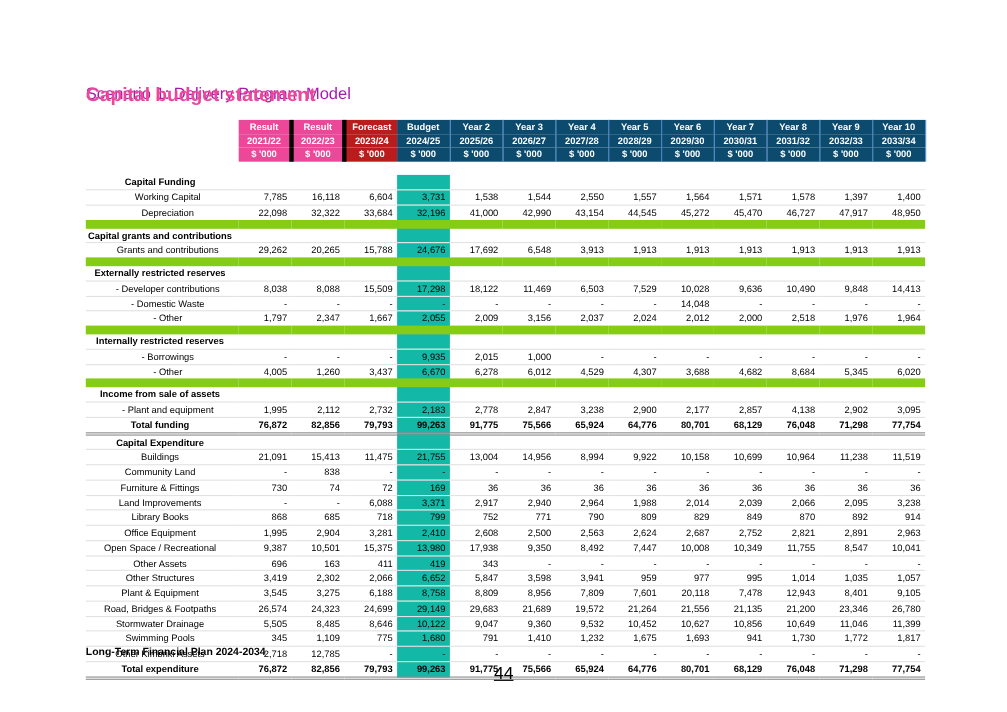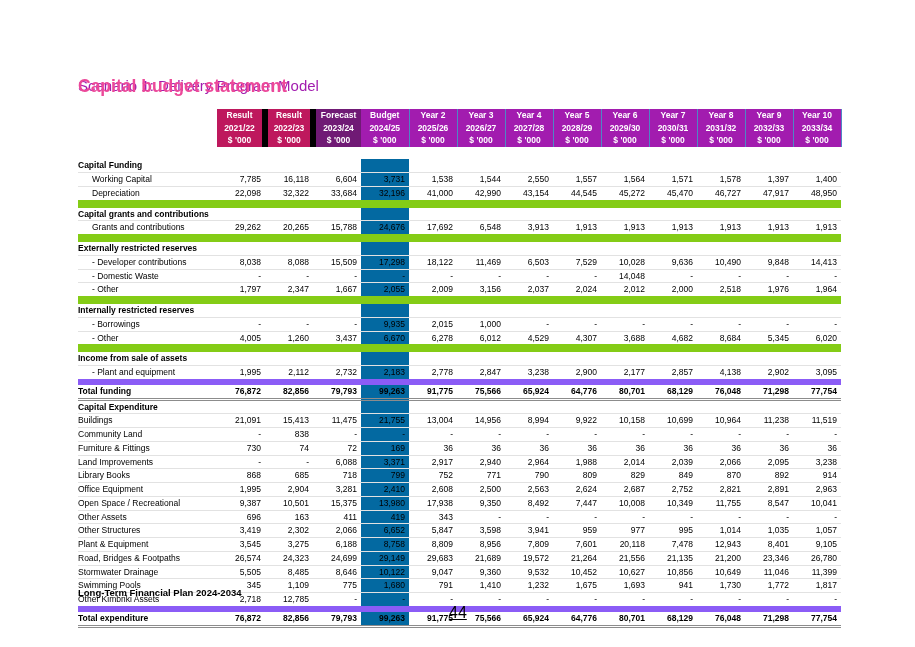--- a/index.html
+++ b/index.html
@@ -4,32 +4,32 @@
 <style>
   html, body { margin: 0; padding: 0; background: #ffffff; }
   body { width: 915px; height: 647px; position: relative; font-family: "Liberation Sans", sans-serif; color: #000; overflow: hidden; }
   .subtitle { position: absolute; left: 78px; top: 77px; font-size: 15px; font-weight: normal; color: #a21caf; }
   .title { position: absolute; left: 78px; top: 76px; font-size: 17.5px; font-weight: bold; color: #ec4899; }
   table.cb { position: absolute; left: 78px; top: 109px; border-collapse: collapse; table-layout: fixed; font-size: 8.5px; }
   table.cb col.lab { width: 139px; }
   table.cb col.num { width: 48px; }
   table.cb col.num2 { width: 48px; }
   table.cb th { color: #fff; font-weight: bold; text-align: center; height: 12.5px; padding: 0; font-size: 8.5px; line-height: 12.5px; }
-  th.grey { background: #be185d; border-right: 6px solid #000000; }
-  th.green { background: #701a75; }
-  th.blue { background: #a21caf; border-right: 1px solid #4f88c4; }
+  th.grey { background: #ec4899; border-right: 4px solid #000000; }
+  th.green { background: #b91c1c; }
+  th.blue { background: #0c4a6e; border-right: 1px solid #4f88c4; }
   th.blank { background: transparent; }
   tr.hdr-gap td { height: 8px; }
   table.cb td { height: 12.75px; padding: 0 4px 0 0; line-height: 12.75px; white-space: nowrap; border-bottom: 1px solid #e2e2e2; }
-  td.label { text-align: left; padding-left: 0; }
+  td.label { text-align: center; padding-left: 0; }
   td.label.ind1 { padding-left: 14px; }
   td.v { text-align: right; }
-  td.hl { background: #0369a1; text-align: right; }
+  td.hl { background: #14b8a6; text-align: right; }
   tr.section td { font-weight: bold; }
-  tr.total td { font-weight: bold; border-top: 6px solid #8b5cf6; border-bottom: 3px double #8c8c8c; }
+  tr.total td { font-weight: bold; border-top: 1px solid #8b5cf6; border-bottom: 3px double #8c8c8c; }
   tr.groupend td { border-bottom: 8px solid #84cc16; }
   .pageno { position: absolute; left: 449px; top: 604px; font-size: 16px; text-decoration: underline; }
   .footer { position: absolute; left: 78px; top: 587px; font-size: 9.5px; font-weight: bold; }
 </style>
 </head>
 <body>
 
 <div class="subtitle">Scenario 1: Delivery Program Model</div>
 <div class="title">Capital budget statement</div>
 

